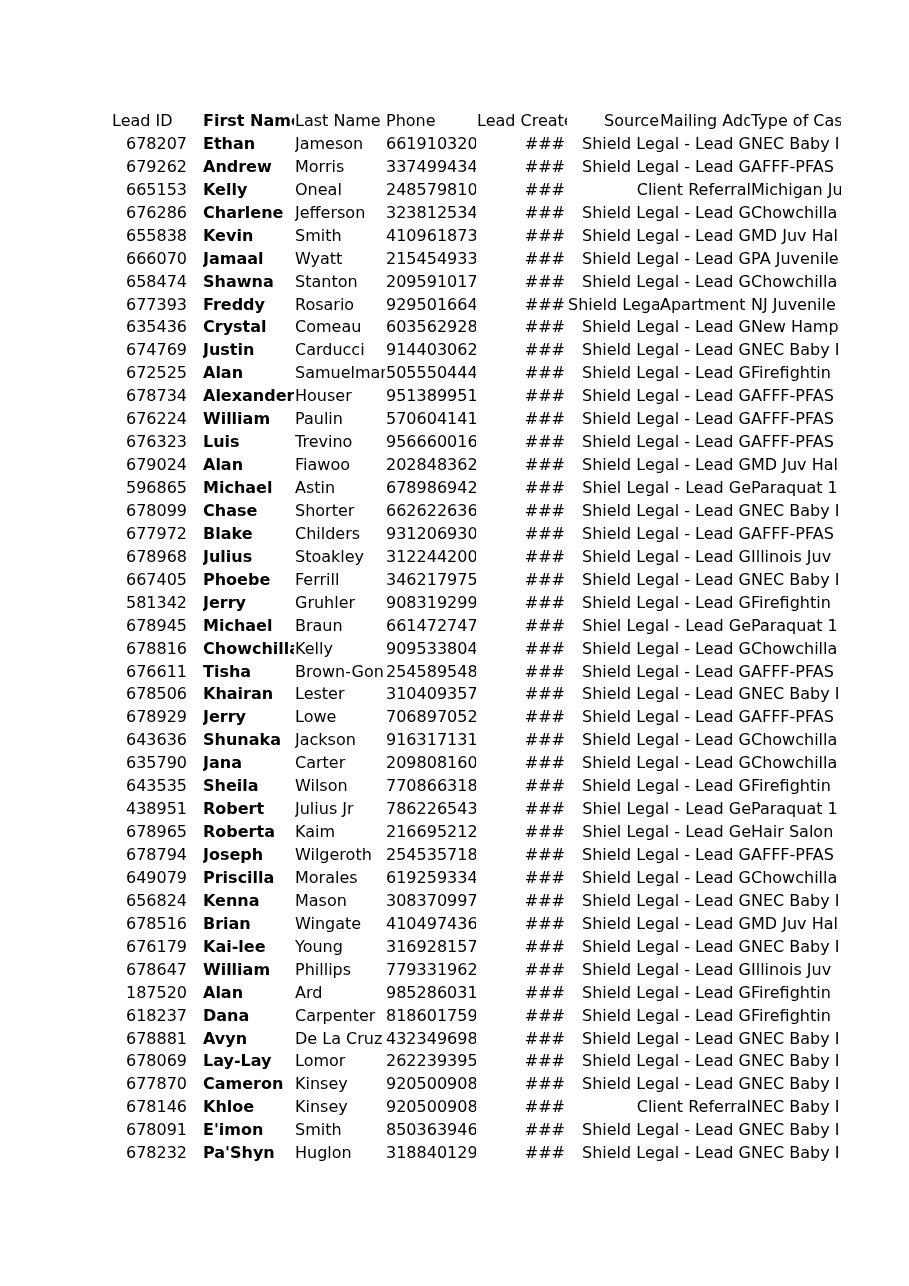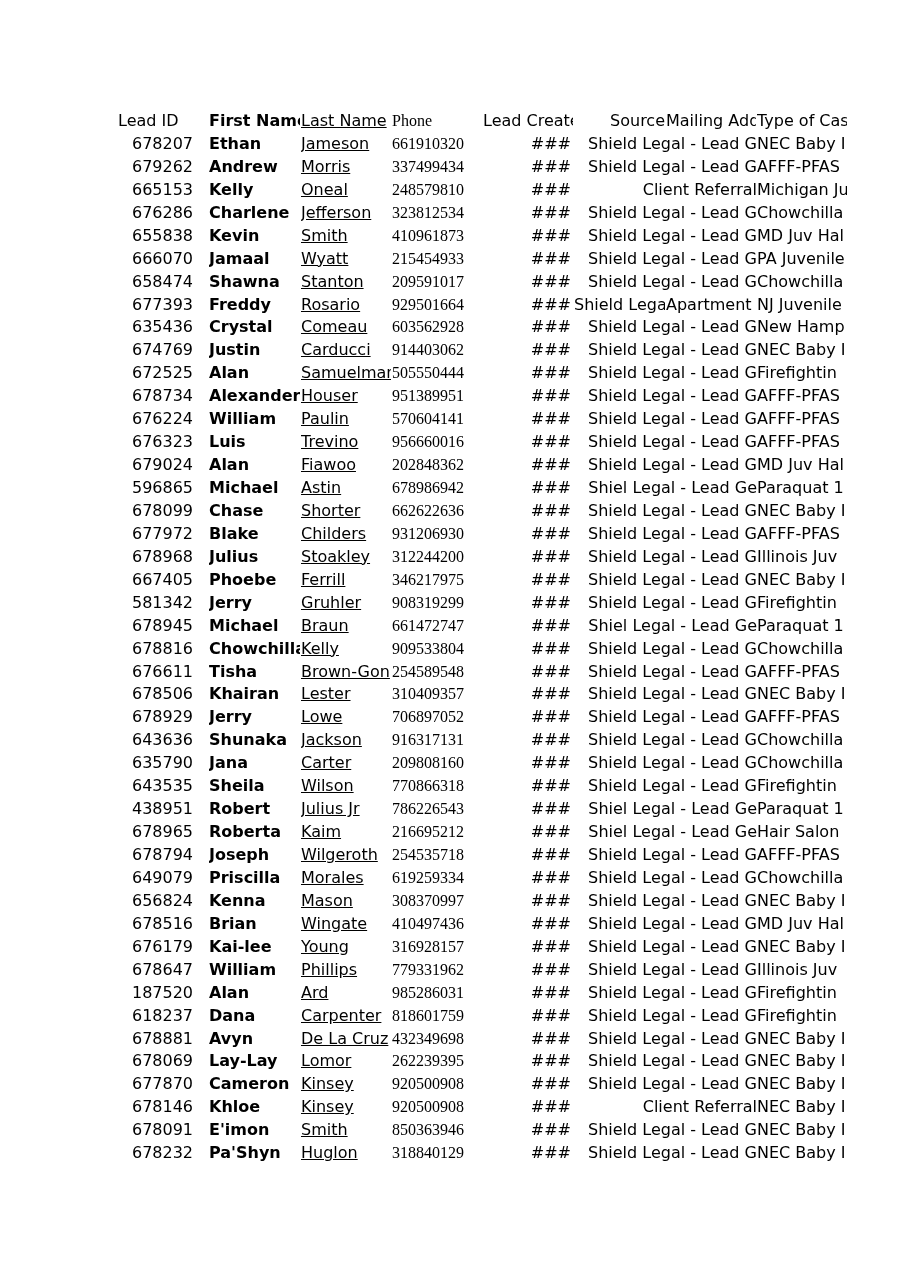--- a/index.html
+++ b/index.html
@@ -1,25 +1,25 @@
 <!DOCTYPE html>
 <html><head>
   <meta charset="utf-8">
   <style>
     html, body { margin: 0; padding: 0; background: #ffffff; }
     body { width: 909px; height: 1286px; position: relative; overflow: hidden;
            font-family: "DejaVu Sans", sans-serif; font-size: 16px; color: #000; }
-    .sheet { position: absolute; left: 10px; top: 110px; width: 874px; padding-left: 24px; }
+    .sheet { position: absolute; left: 4px; top: 110px; width: 874px; padding-left: 24px; }
     .row { position: relative; height: 22.95px; line-height: 22.95px; white-space: nowrap; }
     .cell { position: absolute; top: 0; height: 22.95px; overflow: hidden; white-space: nowrap; }
     .c-id { left: 84px; width: 89px; }
     .c-id.num { text-align: center; }
     .c-fn { left: 175px; width: 91px; font-weight: bold; }
-    .c-ln { left: 267px; width: 90px; text-decoration: underline; }
-    .c-ph { left: 358px; width: 90px; font-family: Liberation Serif, serif; }
+    .c-ln { left: 267px; width: 90px; }
+    .c-ph { left: 358px; width: 90px; }
     .c-lc { left: 449px; width: 90px; }
     .c-lc.num { text-align: right; width: 88px; }
     .c-src { left: 540px; width: 91px; text-align: right; }
     .c-src.wide { width: 183px; }
     .c-mail { left: 632px; width: 90px; }
     .c-type { left: 723px; width: 90px; }
   </style>
 </head>
 <body>
 

